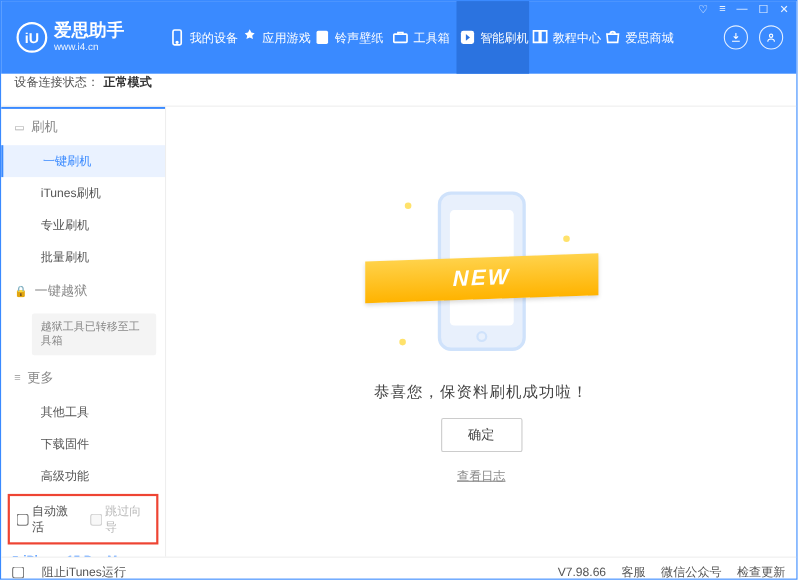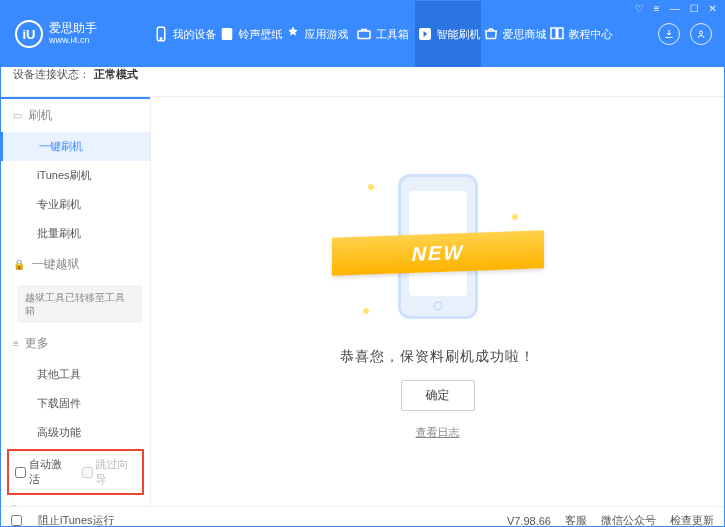--- a/index.html
+++ b/index.html
@@ -1,39 +1,39 @@
 <!DOCTYPE html>
 <html><head>
 <meta charset="utf-8">
 <style>
 * { margin: 0; padding: 0; box-sizing: border-box; font-family: "Microsoft YaHei", Arial, sans-serif; }
 body { width: 725px; height: 527px; overflow: hidden; background: #fff; border: 1px solid #3a8aff; }
 .header { background: #3a8aff; height: 66px; display: flex; align-items: center; color: #fff; }
 .logo-area { display: flex; align-items: center; padding: 0 14px; width: 150px; }
 .logo-circle { width: 28px; height: 28px; border: 2px solid #fff; border-radius: 50%; display: flex; align-items: center; justify-content: center; font-weight: bold; font-size: 13px; margin-right: 6px; }
 .logo-texts { display: flex; flex-direction: column; line-height: 1.1; }
-.logo-main { font-size: 12px; font-weight: normal; }
+.logo-main { font-size: 16px; font-weight: bold; }
 .logo-sub { font-size: 9px; opacity: 0.9; }
 .nav { display: flex; flex: 1; height: 100%; }
 .nav-item { width: 66px; display: flex; flex-direction: row; align-items: center; justify-content: center; cursor: pointer; font-size: 11px; gap: 3px; }
 .nav-item.active { background: #2b73e0; }
 .nav-icon { width: 18px; height: 18px; display: flex; align-items: center; justify-content: center; }
 .header-right { display: flex; align-items: center; gap: 10px; padding: 0 12px; }
 .hr-icon { width: 22px; height: 22px; border: 1.5px solid rgba(255,255,255,0.85); border-radius: 50%; display: flex; align-items: center; justify-content: center; cursor: pointer; }
 .win-controls { position: absolute; top: 3px; right: 6px; display: flex; gap: 6px; font-size: 10px; color: rgba(255,255,255,0.9); }
 .win-controls span { cursor: pointer; padding: 0 2px; }
 .status-bar { height: 30px; display: flex; align-items: flex-start; padding: 0 12px; font-size: 11px; color: #555; border-bottom: 1px solid #eee; }
 .status-val { color: #333; font-weight: bold; margin-left: 4px; }
 .body-area { display: flex; height: calc(100% - 58px - 30px - 28px); }
 .sidebar { width: 150px; border-right: 1px solid #eee; overflow: hidden; display: flex; flex-direction: column; }
 .sb-section { display: flex; align-items: center; padding: 8px 12px; font-size: 12px; color: #555; gap: 6px; }
 .sb-section.group { color: #888; }
 .sb-sub { padding-left: 36px; font-size: 11px; color: #555; padding-top: 7px; padding-bottom: 7px; cursor: pointer; }
 .sb-sub.active { color: #3a8aff; background: #eaf2ff; border-left: 2px solid #3a8aff; }
-.sb-sub.boxed { background: #f4f4f4; margin: 4px 8px 4px 16px; padding: 6px 8px; color: #888; border-radius: 2px; font-size: 10px; line-height: 1.3; }
+.sb-sub.boxed { background: #f4f4f4; margin: 4px 8px 4px 28px; padding: 6px 8px; color: #888; border-radius: 2px; font-size: 10px; line-height: 1.3; }
 .active-top { border-top: 2px solid #3a8aff; }
 .red-box { border: 2px solid #e43; margin: 2px 6px; padding: 6px; display: flex; gap: 12px; align-items: center; font-size: 11px; color: #555; }
 .red-box label { display: flex; align-items: center; gap: 3px; }
 .device-block { padding: 6px 10px; font-size: 11px; margin-top: auto; }
 .device-name { color: #3a8aff; font-weight: bold; display: flex; align-items: center; gap: 4px; }
 .main { flex: 1; display: flex; flex-direction: column; align-items: center; justify-content: center; gap: 14px; }
 .success-msg { font-size: 14px; color: #444; letter-spacing: 1px; }
 .confirm-btn { padding: 6px 24px; border: 1px solid #ccc; background: #fff; font-size: 12px; cursor: pointer; border-radius: 2px; color: #444; }
 .log-link { font-size: 11px; color: #888; cursor: pointer; text-decoration: underline; }
 .illustration { position: relative; width: 200px; height: 170px; }
@@ -76,32 +76,32 @@
           <svg width="18" height="18" viewBox="0 0 24 24" fill="none" stroke="#fff" stroke-width="2">
             <rect x="7" y="3" width="10" height="18" rx="2"></rect>
             <circle cx="12" cy="18" r="1"></circle>
           </svg>
         </div>
       <span>我的设备</span>
     </div>
     <div class="nav-item">
       <div class="nav-icon">
           <svg width="18" height="18" viewBox="0 0 24 24" fill="#fff">
+            <path d="M12 2l2 4 4 1-3 3 1 4-4-2-4 2 1-4-3-3 4-1z"></path>
+          </svg>
+        </div>
+      <span>应用游戏</span>
+    </div>
+    <div class="nav-item">
+      <div class="nav-icon">
+          <svg width="18" height="18" viewBox="0 0 24 24" fill="#fff">
             <rect x="5" y="4" width="14" height="16" rx="2"></rect>
           </svg>
         </div>
       <span>铃声壁纸</span>
-    </div>
-    <div class="nav-item">
-      <div class="nav-icon">
-          <svg width="18" height="18" viewBox="0 0 24 24" fill="#fff">
-            <path d="M12 2l2 4 4 1-3 3 1 4-4-2-4 2 1-4-3-3 4-1z"></path>
-          </svg>
-        </div>
-      <span>应用游戏</span>
     </div>
     <div class="nav-item">
       <div class="nav-icon">
           <svg width="18" height="18" viewBox="0 0 24 24" fill="none" stroke="#fff" stroke-width="2">
             <rect x="4" y="8" width="16" height="10" rx="1"></rect>
             <path d="M9 8V6h6v2"></path>
           </svg>
         </div>
       <span>工具箱</span>
     </div>
@@ -110,33 +110,33 @@
           <svg width="18" height="18" viewBox="0 0 24 24" fill="#fff">
             <rect x="4" y="4" width="16" height="16" rx="3"></rect>
             <path d="M10 8l5 4-5 4z" fill="#2b73e0"></path>
           </svg>
         </div>
       <span>智能刷机</span>
     </div>
     <div class="nav-item">
       <div class="nav-icon">
           <svg width="18" height="18" viewBox="0 0 24 24" fill="none" stroke="#fff" stroke-width="2">
+            <path d="M4 4h7v14H4zM13 4h7v14h-7z"></path>
+          </svg>
+        </div>
+      <span>教程中心</span>
+    </div>
+    <div class="nav-item">
+      <div class="nav-icon">
+          <svg width="18" height="18" viewBox="0 0 24 24" fill="none" stroke="#fff" stroke-width="2">
             <path d="M5 8h14l-1 10H6z"></path>
             <path d="M9 8a3 3 0 016 0"></path>
           </svg>
         </div>
       <span>爱思商城</span>
-    </div>
-    <div class="nav-item">
-      <div class="nav-icon">
-          <svg width="18" height="18" viewBox="0 0 24 24" fill="none" stroke="#fff" stroke-width="2">
-            <path d="M4 4h7v14H4zM13 4h7v14h-7z"></path>
-          </svg>
-        </div>
-      <span>教程中心</span>
     </div>
   </div>
   <div class="header-right">
     <div class="hr-icon">
         <svg width="12" height="12" viewBox="0 0 24 24" fill="none" stroke="#fff" stroke-width="2">
           <path d="M12 4v10m-4-4l4 4 4-4M5 19h14"></path>
         </svg>
       </div>
     <div class="hr-icon">
         <svg width="12" height="12" viewBox="0 0 24 24" fill="none" stroke="#fff" stroke-width="2">

